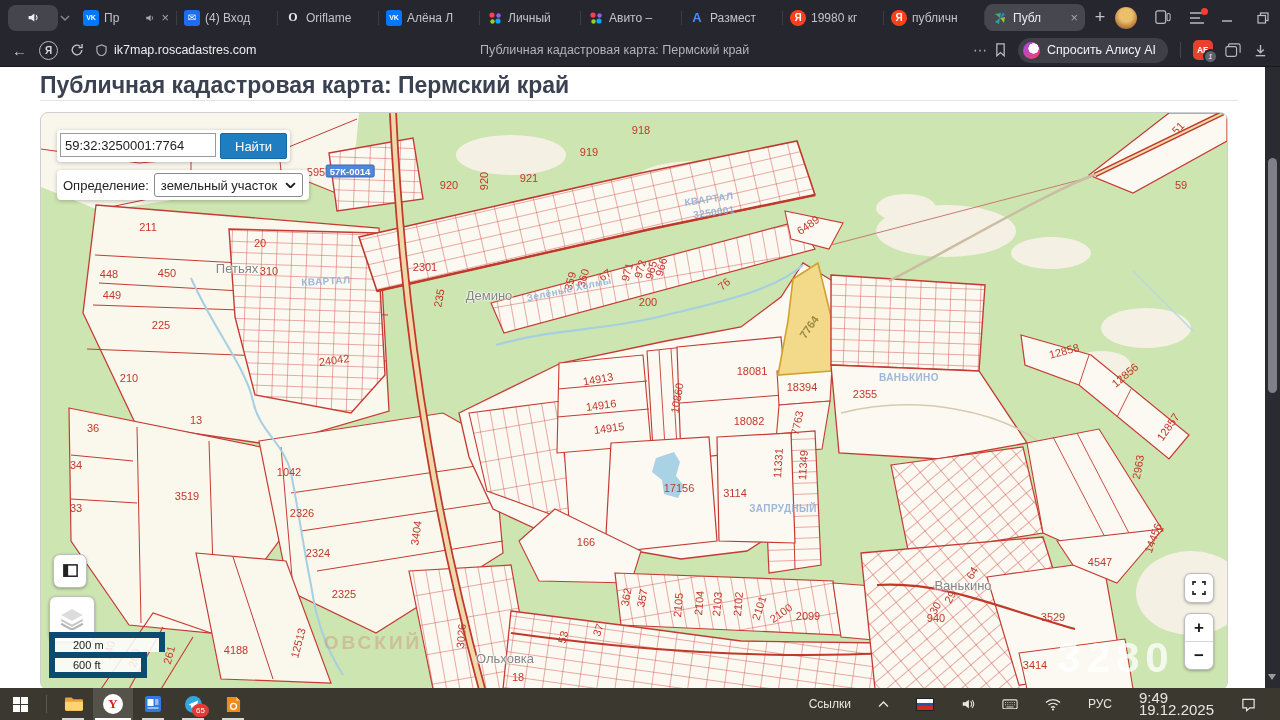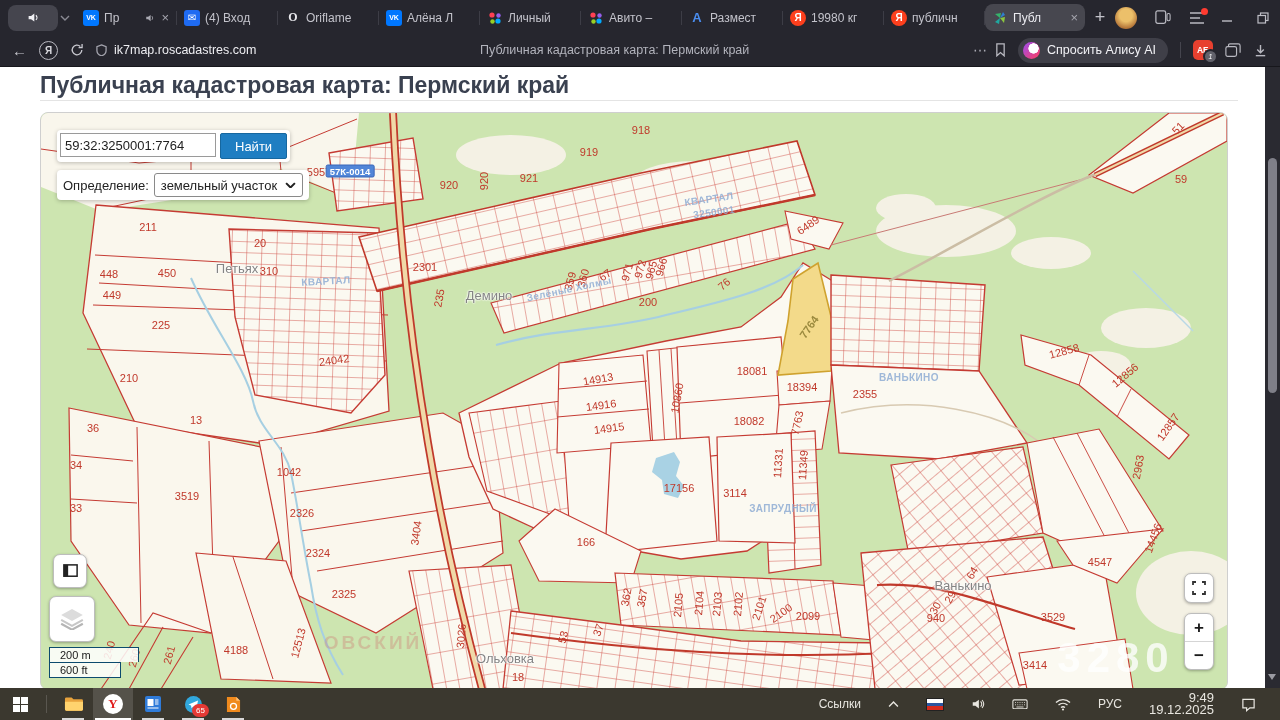--- a/index.html
+++ b/index.html
@@ -97,42 +97,42 @@
   .mcbtn{position:absolute;background:#fff;border:1px solid #bdbdbd;border-radius:7px;
          box-shadow:0 1px 3px rgba(0,0,0,.3);display:flex;align-items:center;justify-content:center;z-index:8}
   .mc-ov{left:12px;bottom:101px;width:32px;height:32px}
   .mc-ly{left:8px;bottom:47px;width:44px;height:44px}
   .mc-fs{right:13px;bottom:86px;width:28px;height:28px}
   .zoomctl{position:absolute;right:13px;bottom:19px;width:28px;background:#fff;border:1px solid #bdbdbd;
            border-radius:7px;box-shadow:0 1px 3px rgba(0,0,0,.3);overflow:hidden;z-index:8}
   .zbtn{height:27px;display:flex;align-items:center;justify-content:center;font-size:17px;font-weight:700;color:#1a1a1a}
   .zdiv{border-top:1px solid #d5d5d5}
   .scalebox{position:absolute;left:8px;bottom:11px;z-index:8;font-size:11px;color:#1a1a1a}
-  .sc{background:rgba(255,255,255,.85);border:1px solid #0c4a6e;padding:0 10px;height:14px;line-height:14px}
+  .sc{background:rgba(255,255,255,.85);border:6px solid #0c4a6e;padding:0 18px;height:14px;line-height:14px}
   .sc.m{width:68px;border-bottom:none}
   .sc.f{width:50px}
 
   
   .taskbar{position:absolute;left:0;right:0;bottom:0;height:32px;background:#3b382f;z-index:50;
            display:flex;align-items:center;color:#e8e6e0}
   .tb-start{width:40px;height:32px;display:flex;align-items:center;justify-content:center}
   .tb-sep{width:1px;height:18px;background:#5a5750;margin:0 6px}
   .tb-app{position:relative;width:40px;height:32px;display:flex;align-items:center;justify-content:center}
   .tb-app.running:after{content:"";position:absolute;bottom:0;left:9px;right:9px;height:2px;background:#d8d8d8}
   .tb-app.activeapp{background:#55524a}
   .tb-app.activeapp:after{left:2px;right:2px;background:#fff}
   .tb-ybr{width:20px;height:20px;border-radius:50%;background:#fff;color:#e02020;font-weight:700;font-size:13px;
           display:flex;align-items:center;justify-content:center;font-family:"Liberation Serif",serif}
   .tb-badge{position:absolute;right:4px;bottom:3px;min-width:13px;height:13px;border-radius:7px;background:#e53935;
             color:#fff;font-size:8px;display:flex;align-items:center;justify-content:center;padding:0 2px}
   .tray{margin-left:auto;display:flex;align-items:center;gap:27px;padding-right:24px;font-size:12px}
   .tray .ic{display:flex;color:#e8e6e0}
   .flagru{width:16px;height:11px;background:linear-gradient(#fff 0 33%,#2a55a0 33% 66%,#d52b1e 66%);
           border:.5px solid #222;display:inline-block}
-  .clockbox{text-align:right;font-size:13px;line-height:12px}
+  .clockbox{text-align:left;font-size:15px;line-height:12px}
 </style>
 </head>
 <body>
 
 <div class="chrome">
   <div class="tabrow">
     <div class="spkbtn">
       <svg width="13" viewBox="0 0 16 16">
           <path d="M2 6h3l4-3v10l-4-3H2z" fill="currentColor"></path>
           <path d="M11 5c1.6 1.8 1.6 4.2 0 6" stroke="currentColor" fill="none" stroke-width="1.3"></path>
@@ -513,21 +513,21 @@
       <span class="ml num" style="left: 557px; top: 517px; transform: translate(-50%, -50%) rotate(-70deg);">37</span>
       <span class="ml num" style="left: 909px; top: 484px; transform: translate(-50%, -50%) rotate(-60deg);">29</span>
       <span class="ml num" style="left: 894px; top: 495px; transform: translate(-50%, -50%) rotate(-60deg);">30</span>
       <span class="ml num" style="left: 931px; top: 460px; transform: translate(-50%, -50%) rotate(-60deg);">64</span>
       <span class="ml num" style="left: 1012px; top: 504px; transform: translate(-50%, -50%) rotate(0deg);">3529</span>
       <span class="ml num" style="left: 994px; top: 552px; transform: translate(-50%, -50%) rotate(0deg);">3414</span>
       <span class="ml num" style="left: 1059px; top: 449px; transform: translate(-50%, -50%) rotate(0deg);">4547</span>
       <span class="ml num" style="left: 1112px; top: 425px; transform: translate(-50%, -50%) rotate(-70deg);">14456</span>
       <span class="ml num" style="left: 1097px; top: 354px; transform: translate(-50%, -50%) rotate(-80deg);">2963</span>
       <span class="ml num" style="left: 1137px; top: 15px; transform: translate(-50%, -50%) rotate(-45deg);">51</span>
-      <span class="ml num" style="left: 1140px; top: 66px; transform: translate(-50%, -50%) rotate(0deg);">59</span>
+      <span class="ml num" style="left: 1140px; top: 72px; transform: translate(-50%, -50%) rotate(0deg);">59</span>
       <span class="ml num" style="left: 1023px; top: 238px; transform: translate(-50%, -50%) rotate(-15deg);">12858</span>
       <span class="ml num" style="left: 1084px; top: 262px; transform: translate(-50%, -50%) rotate(-40deg);">12856</span>
       <span class="ml num" style="left: 1127px; top: 314px; transform: translate(-50%, -50%) rotate(-55deg);">12857</span>
       <span class="ml place" style="left: 448px; top: 182px; transform: translate(-50%, -50%) rotate(0deg);">Демино</span>
       <span class="ml place" style="left: 196px; top: 155px; transform: translate(-50%, -50%) rotate(0deg);">Петьях</span>
       <span class="ml place" style="left: 464px; top: 545px; transform: translate(-50%, -50%) rotate(0deg);">Ольховка</span>
       <span class="ml place" style="left: 922px; top: 472px; transform: translate(-50%, -50%) rotate(0deg);">Ванькино</span>
       <span class="ml badge" style="left: 309px; top: 58px; transform: translate(-50%, -50%) rotate(0deg);">57К-0014</span>
       <span class="ml blue" style="left: 668px; top: 86px; transform: translate(-50%, -50%) rotate(-8deg);">КВАРТАЛ</span>
       <span class="ml blue" style="left: 673px; top: 99px; transform: translate(-50%, -50%) rotate(-8deg);">3250001</span>

